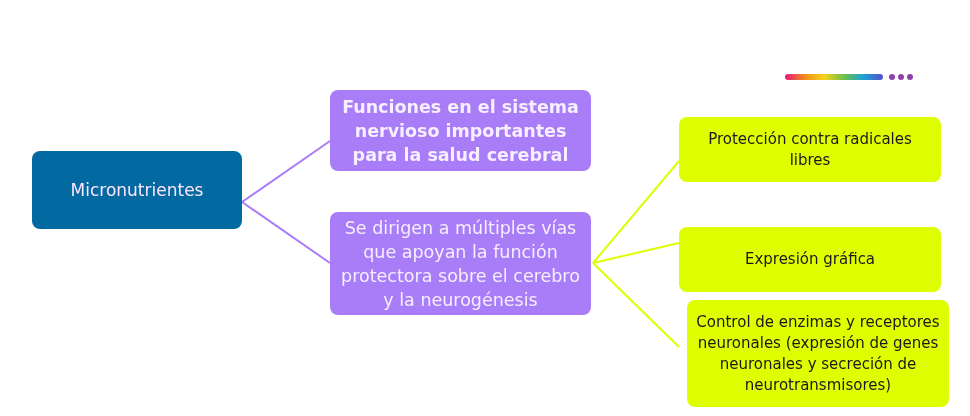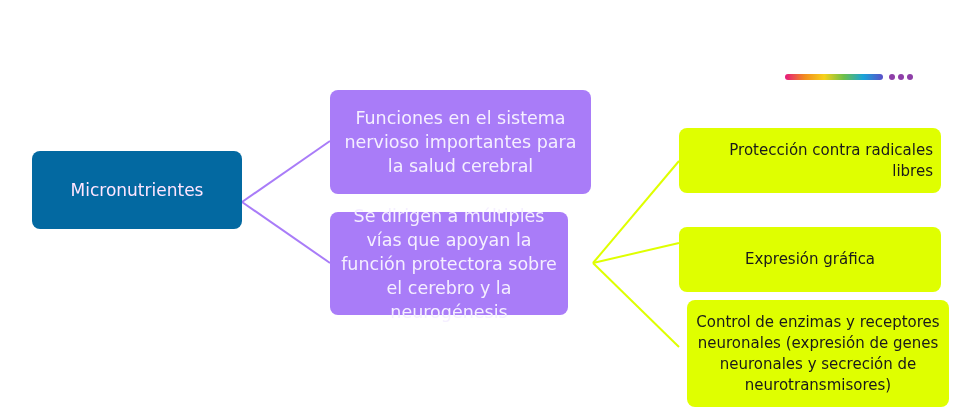--- a/index.html
+++ b/index.html
@@ -2,24 +2,24 @@
 <html><head>
   <meta charset="utf-8">
   <style>
     html, body { margin:0; padding:0; }
     body { width:970px; height:416px; background:#ffffff; position:relative; overflow:hidden;
       font-family:"DejaVu Sans", sans-serif; }
     .node { position:absolute; border-radius:8px; display:flex; align-items:center; justify-content:center;
       text-align:center; box-sizing:border-box; }
     .root { left:32px; top:151px; width:210px; height:78px; background:#0369a1; color:#ffe6ff; font-size:17px;align-items:center; }
     .mid { background:#a97cf8; color:#f5efff; font-size:17.5px; line-height:24px; padding:0 6px; }
-    .mid1 { left:330px; top:90px; width:261px; height:104px; }
-    .mid2 { left:330px; top:212px; width:238px; height:103px; }
+    .mid1 { left:330px; top:90px; width:261px; height:81px;font-weight:bold; }
+    .mid2 { left:330px; top:212px; width:261px; height:103px; }
     .leaf { background:#dfff00; color:#1a1a1a; font-size:15px; line-height:21px; padding:0 8px; }
-    .leaf1 { left:679px; top:128px; width:262px; height:65px;text-align:right; }
+    .leaf1 { left:679px; top:117px; width:262px; height:65px; }
     .leaf2 { left:679px; top:211px; width:262px; height:65px;margin-top:16px; }
     .leaf3 { left:687px; top:300px; width:262px; height:107px; }
     svg.lines { position:absolute; left:0; top:0; }
     .logo { position:absolute; left:783px; top:34px; width:140px; height:50px; }
     .logo-text { position:absolute; left:0; top:0; font-family:"DejaVu Sans", sans-serif; font-weight:bold;
       font-style:italic; font-size:30px; color:#111; letter-spacing:-0.5px; }
     .logo-bar { position:absolute; left:2px; top:40px; width:98px; height:6px; border-radius:3px;
       background:linear-gradient(90deg,#e6197f,#f28c1e,#f7d21a,#6cc04a,#19a3d9,#5b4fc9); }
     .dot { position:absolute; top:40px; width:6px; height:6px; border-radius:50%; background:#8e3fa8; }
   </style>

